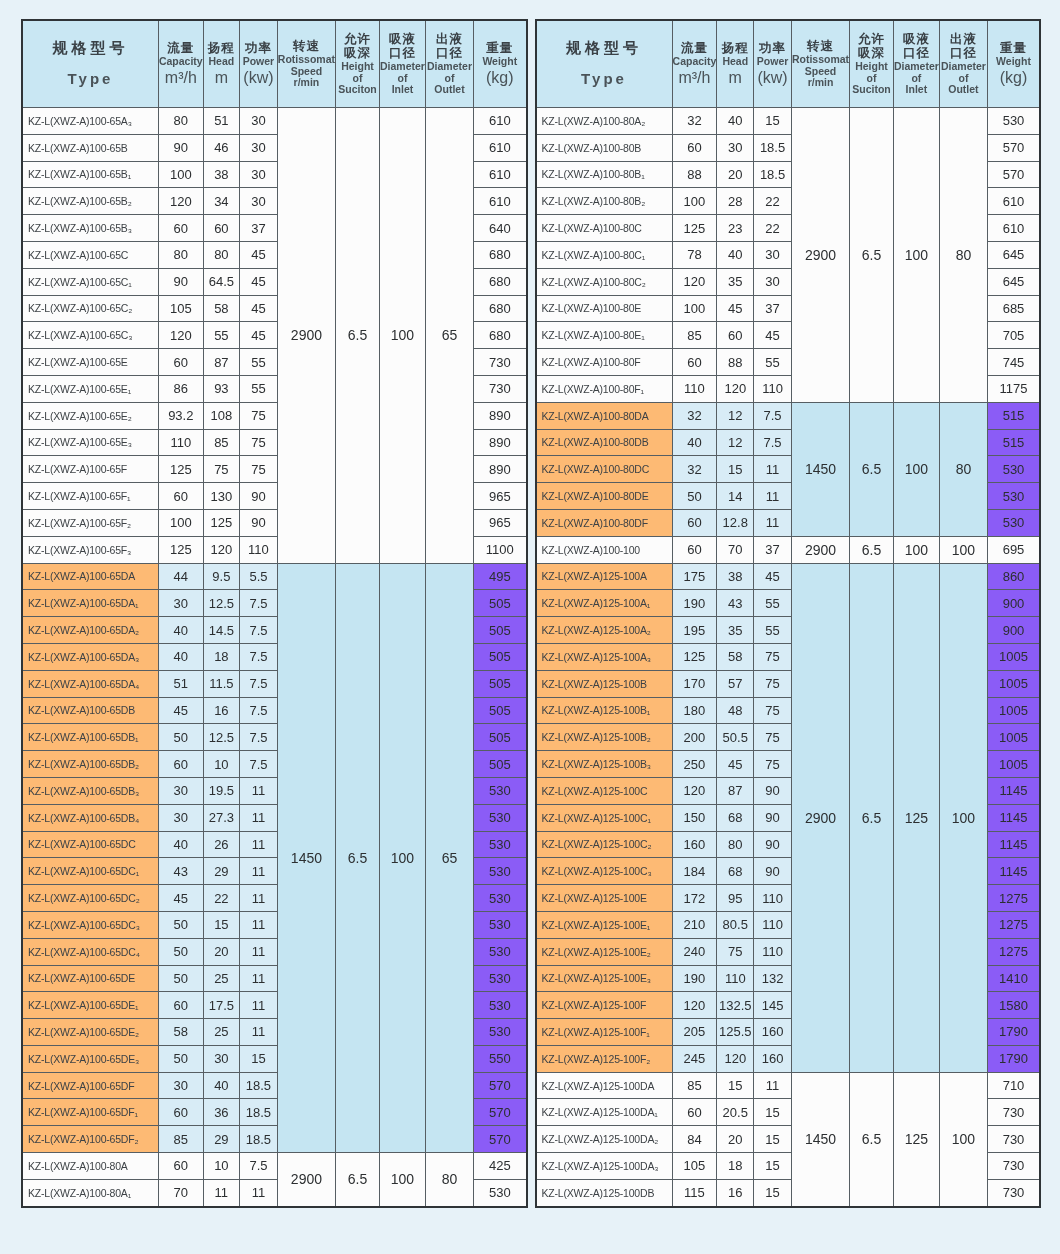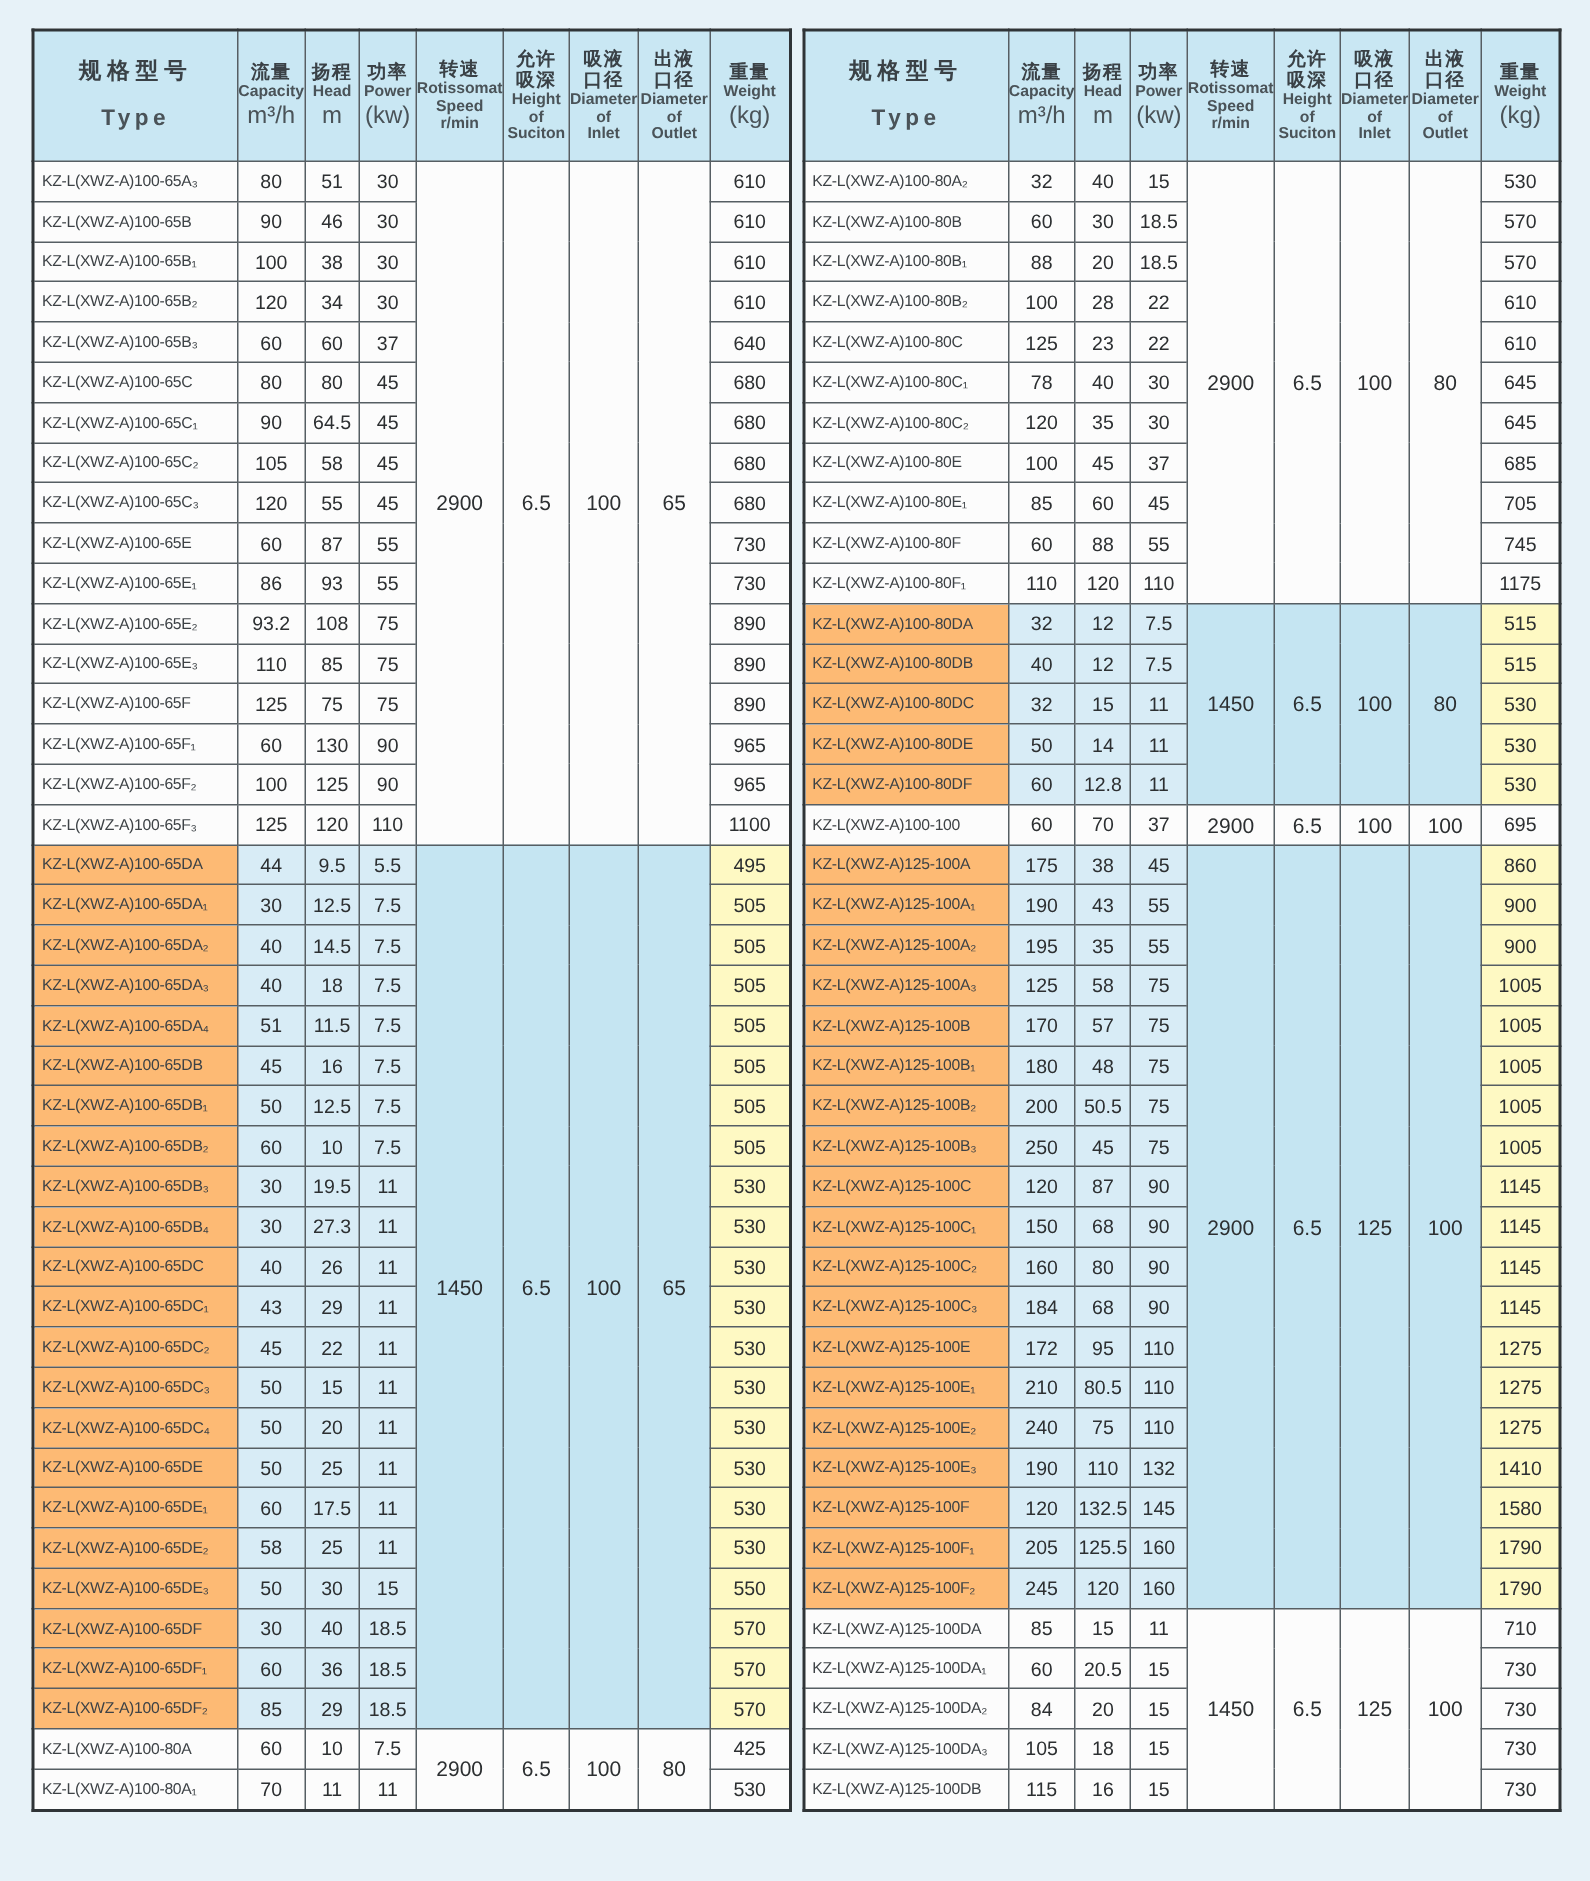--- a/index.html
+++ b/index.html
@@ -73,21 +73,21 @@
     letter-spacing:-0.2px;
     color:#3d4246;
     white-space:nowrap;
     overflow:hidden;
   }
   .spec td.merged{font-size:14px;}
   
   .spec tr.shaded td{background:#d8ecf6;}
   .spec tr.shaded td.type{background:#fdba74;}
   .spec tr.shaded td.merged{background:#c5e5f2;}
-  .spec tr.shaded td.weight{background:#fef9c3;}
+  .spec tr.shaded td.weight{background:#8b5cf6;}
 </style>
 </head>
 <body style="background: rgb(231, 242, 248);">
 
 <div class="page">
   <table class="spec">
       <colgroup>
         <col style="width: 27.4%;">
         <col style="width: 8.6%;">
         <col style="width: 7.4%;">

